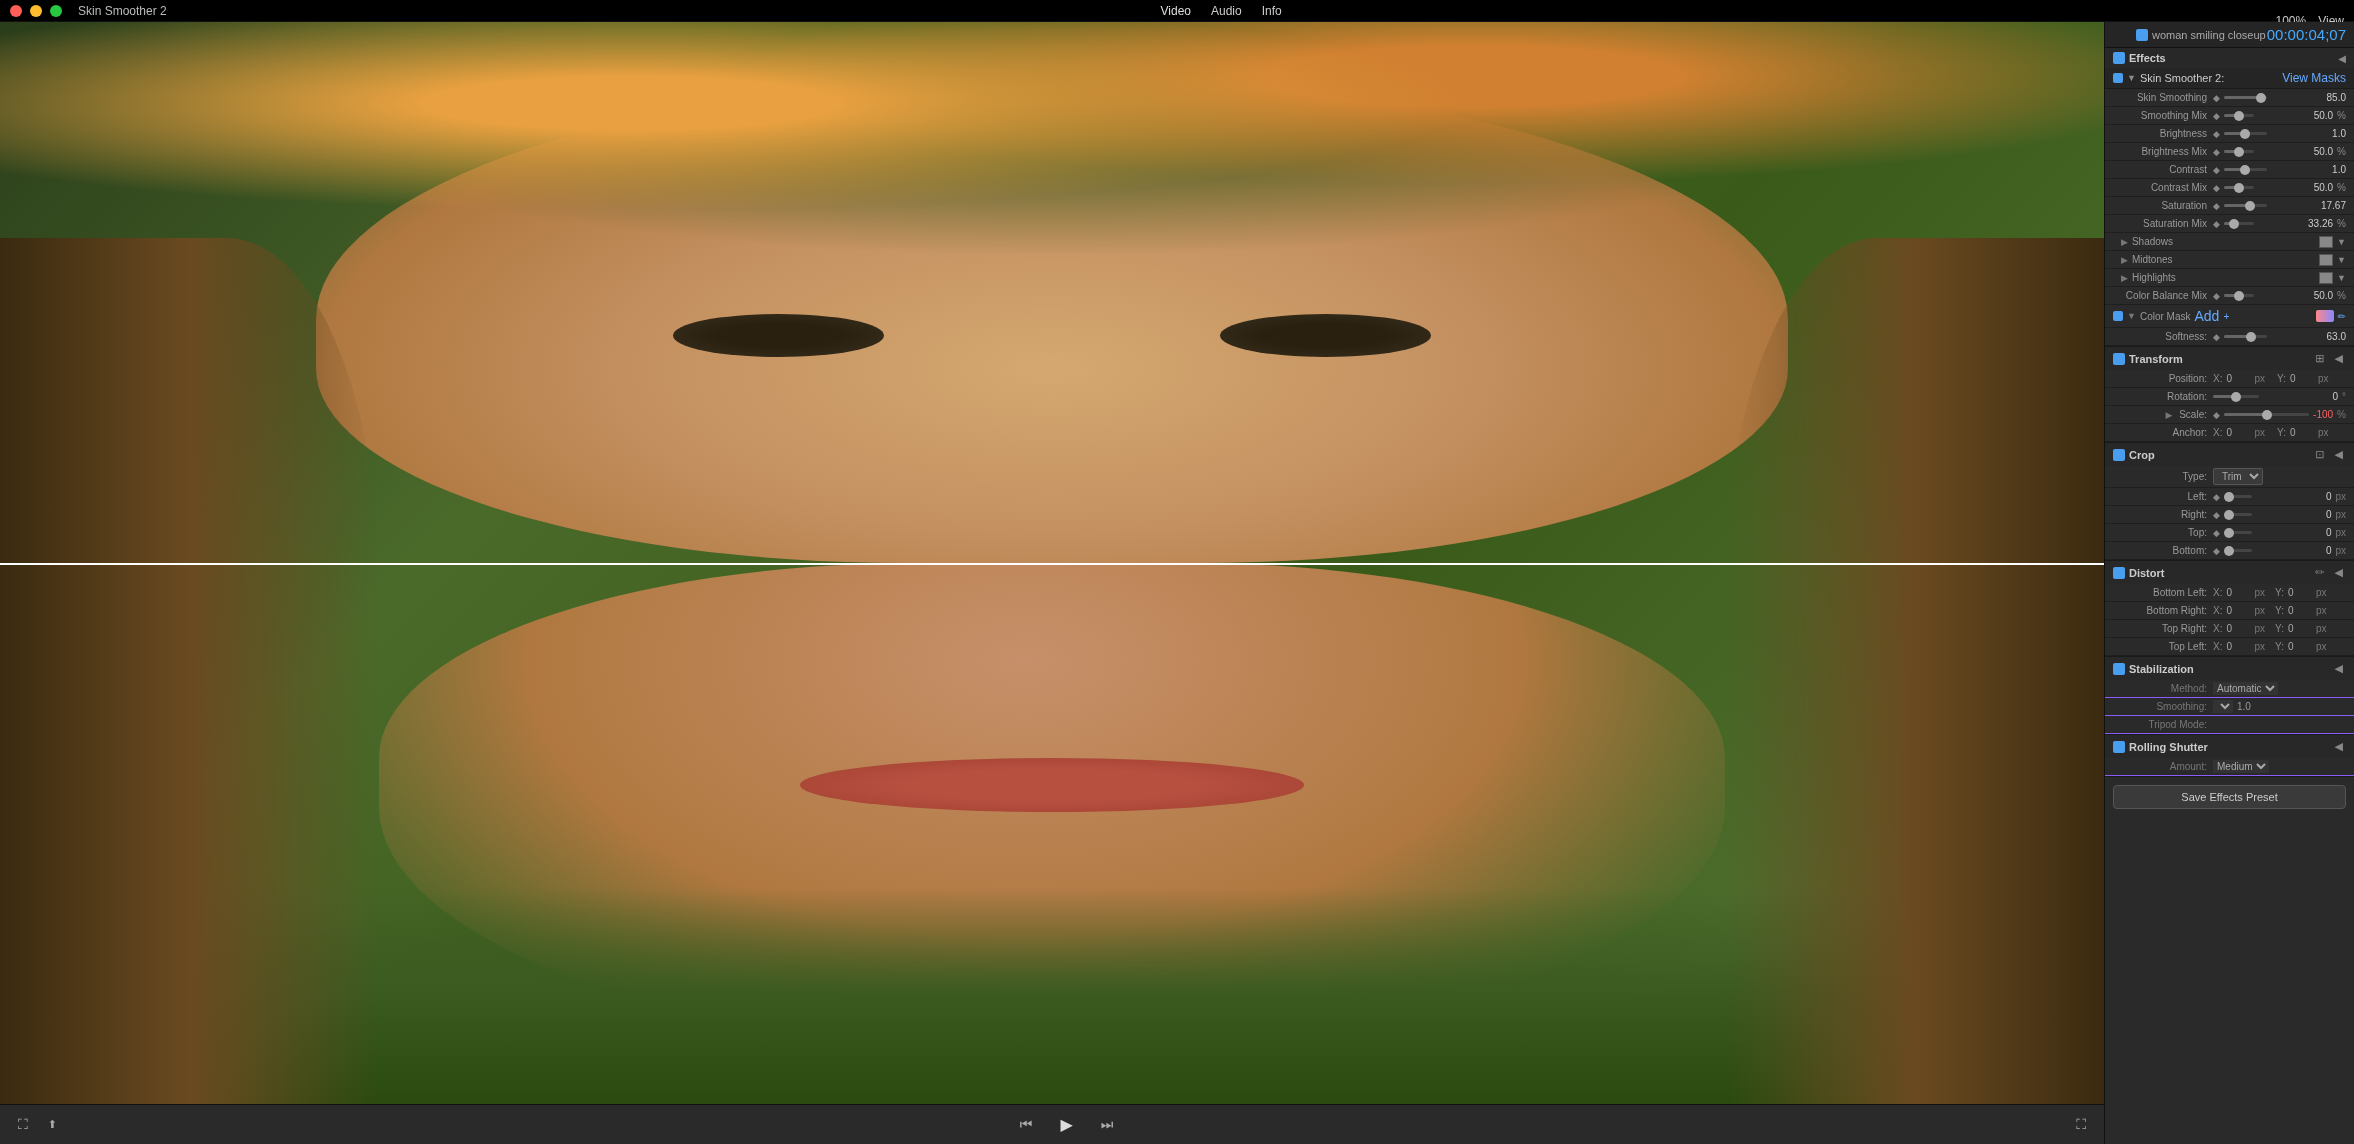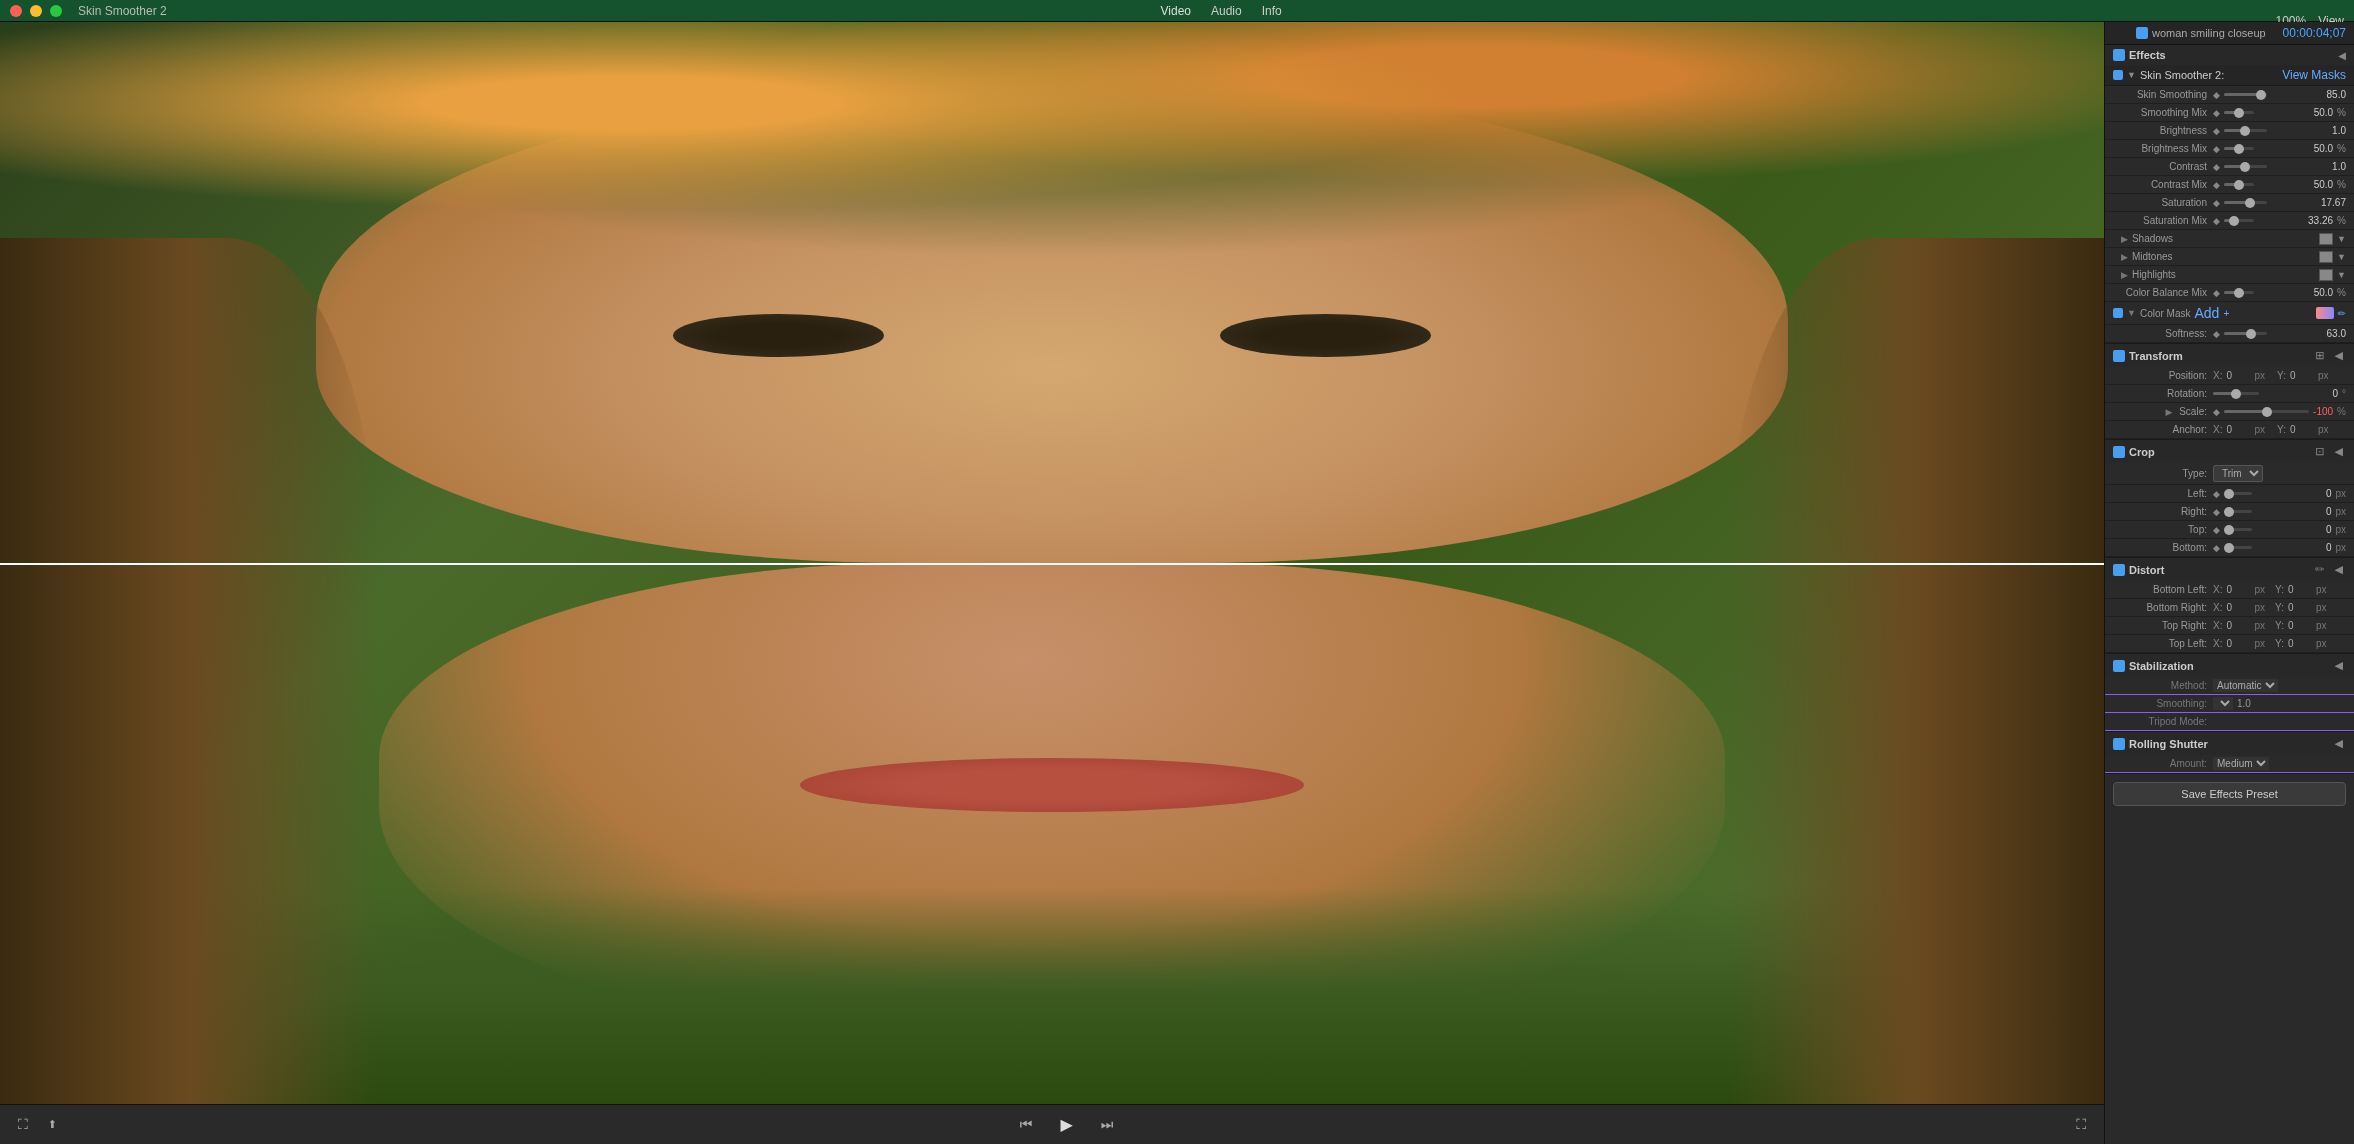--- a/index.html
+++ b/index.html
@@ -11,21 +11,21 @@
       width: 2354px;
       height: 1144px;
       overflow: hidden;
       display: flex;
       flex-direction: column;
     }
 
     
     .top-bar {
       height: 22px;
-      background: #14532d;
+      background: #000000;
       display: flex;
       align-items: center;
       justify-content: space-between;
       padding: 0 10px;
       border-bottom: 1px solid #111;
       flex-shrink: 0;
     }
     .top-bar-left { display: flex; align-items: center; gap: 8px; color: #ddd; font-size: 12px; }
     .top-bar-center { display: flex; align-items: center; gap: 20px; color: #ccc; font-size: 12px; }
     .top-bar-right { display: flex; align-items: center; gap: 12px; color: #ccc; font-size: 12px; margin-top: 20px; }
@@ -360,21 +360,21 @@
     </div>
   </div>
 
   <div class="right-panel">
 
     <div class="clip-info">
       <div style="display:flex;align-items:center;gap:4px;padding-left:23px;">
         <span class="checkbox-blue"></span>
         <span style="color:#aaa;font-size:11px;">woman smiling closeup</span>
       </div>
-      <span style="color:#4af;font-size:12px;">00:00:04;07</span>
+      <span style="color:#4af;font-size:15px;">00:00:04;07</span>
     </div>
 
     <div class="section">
       <div class="section-header">
         <div class="section-header-left">
           <span class="checkbox-blue"></span>
           <span class="section-title">Effects</span>
         </div>
         <span style="color:#888;font-size:10px;">◀</span>
       </div>

